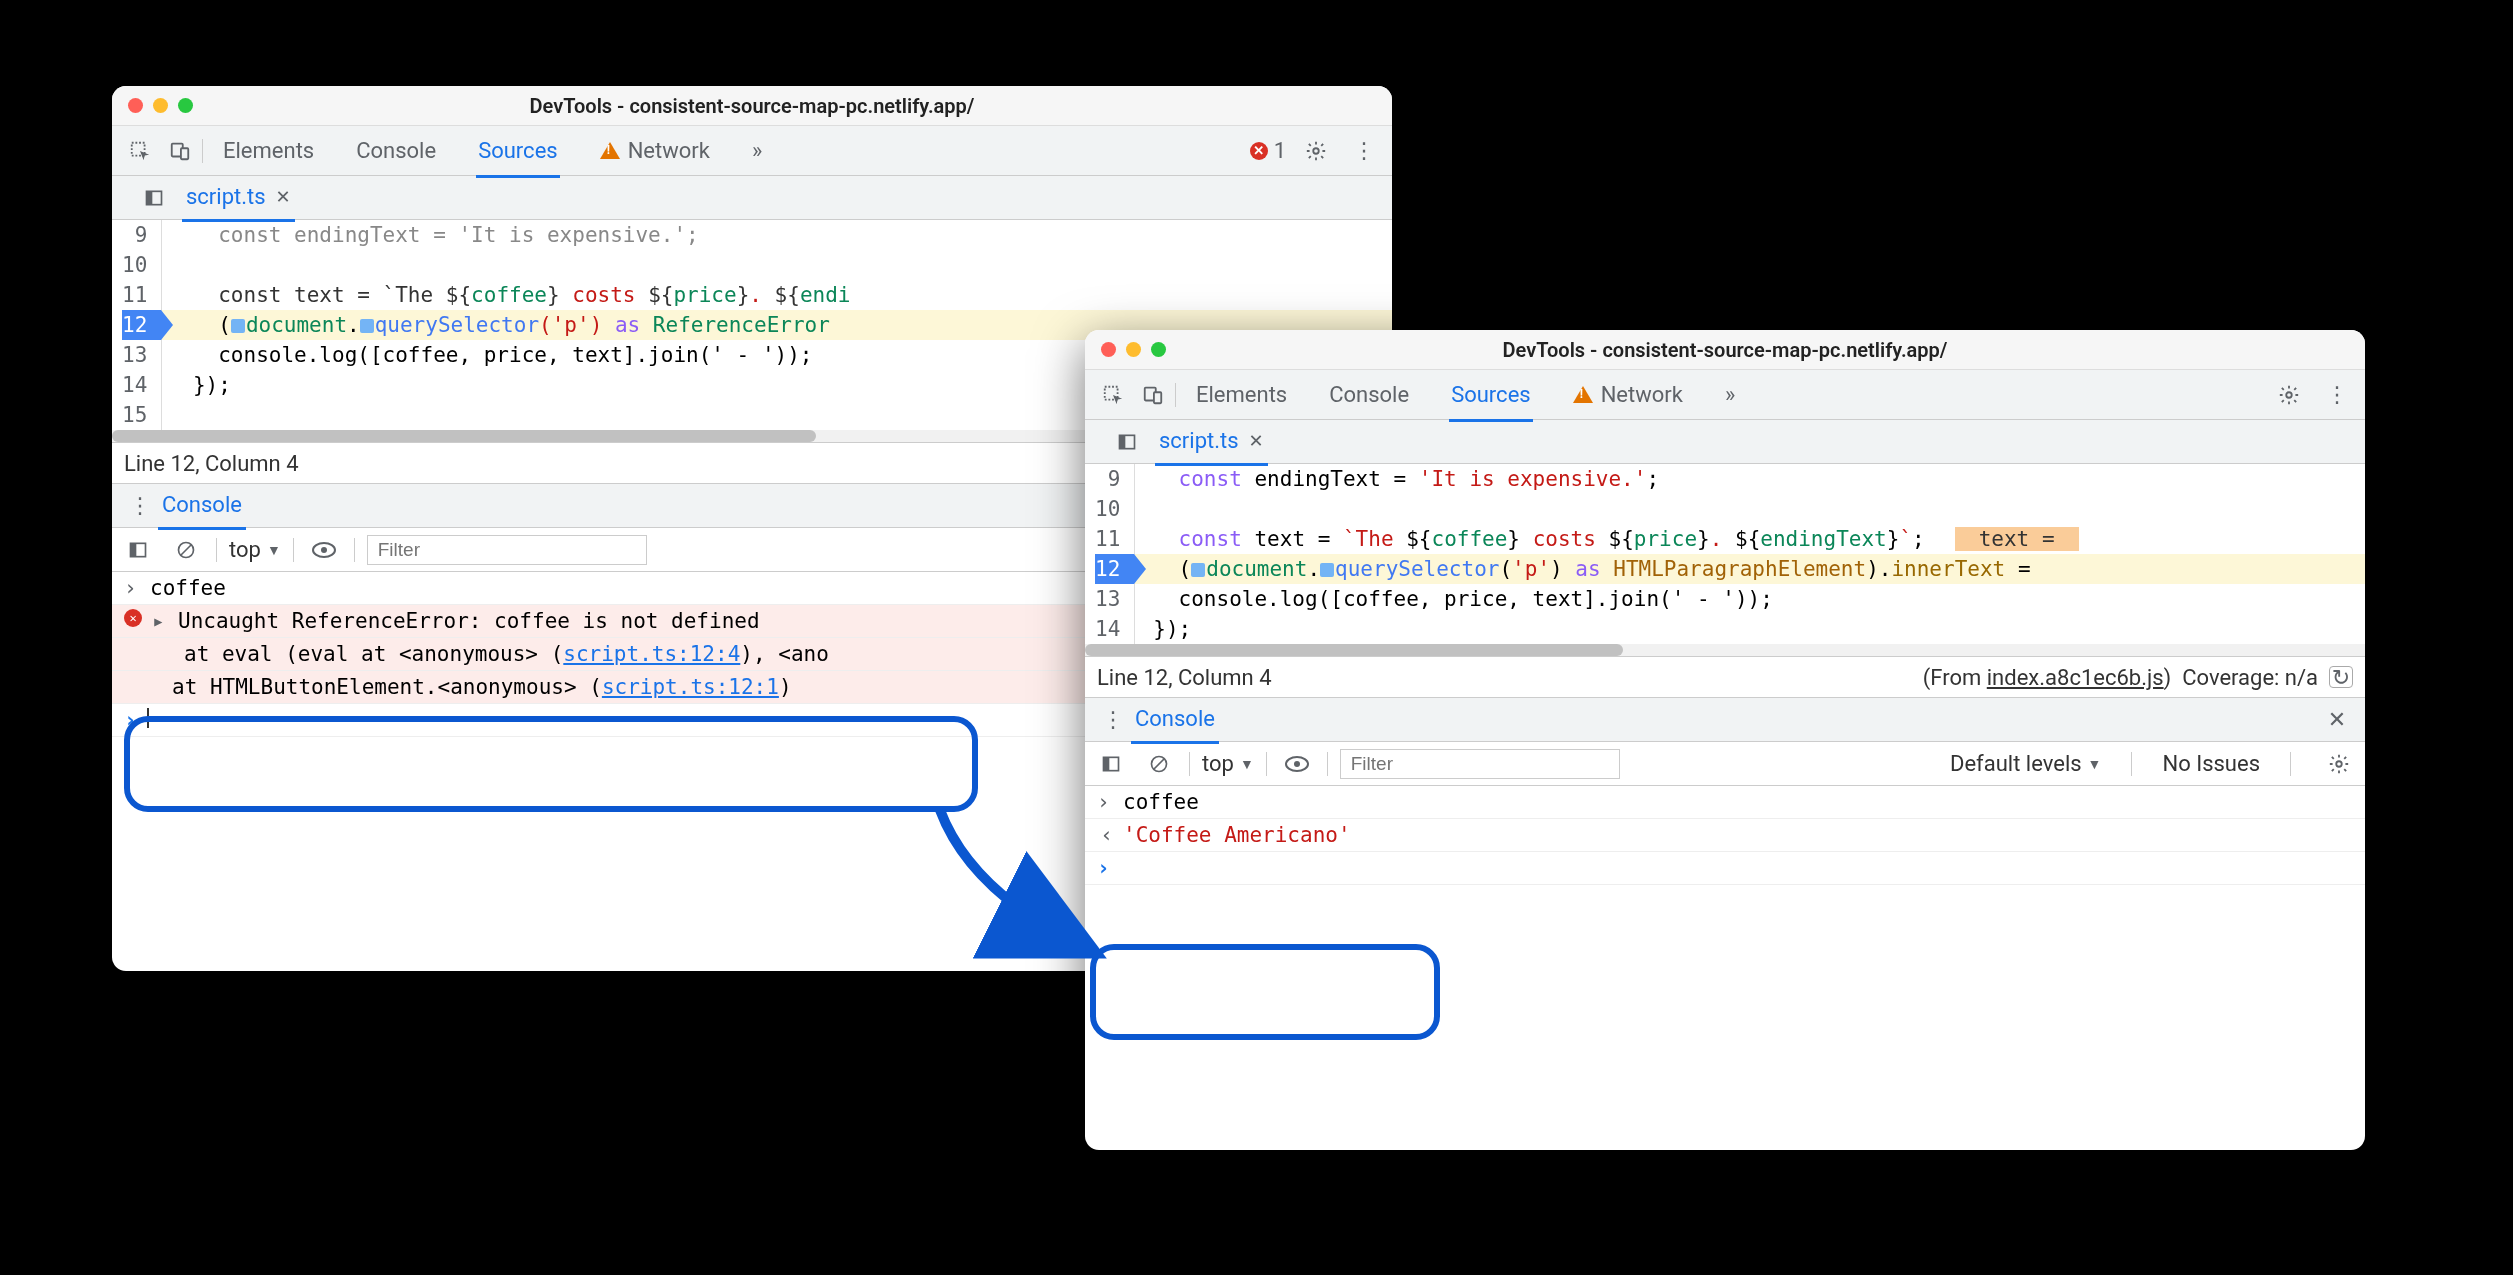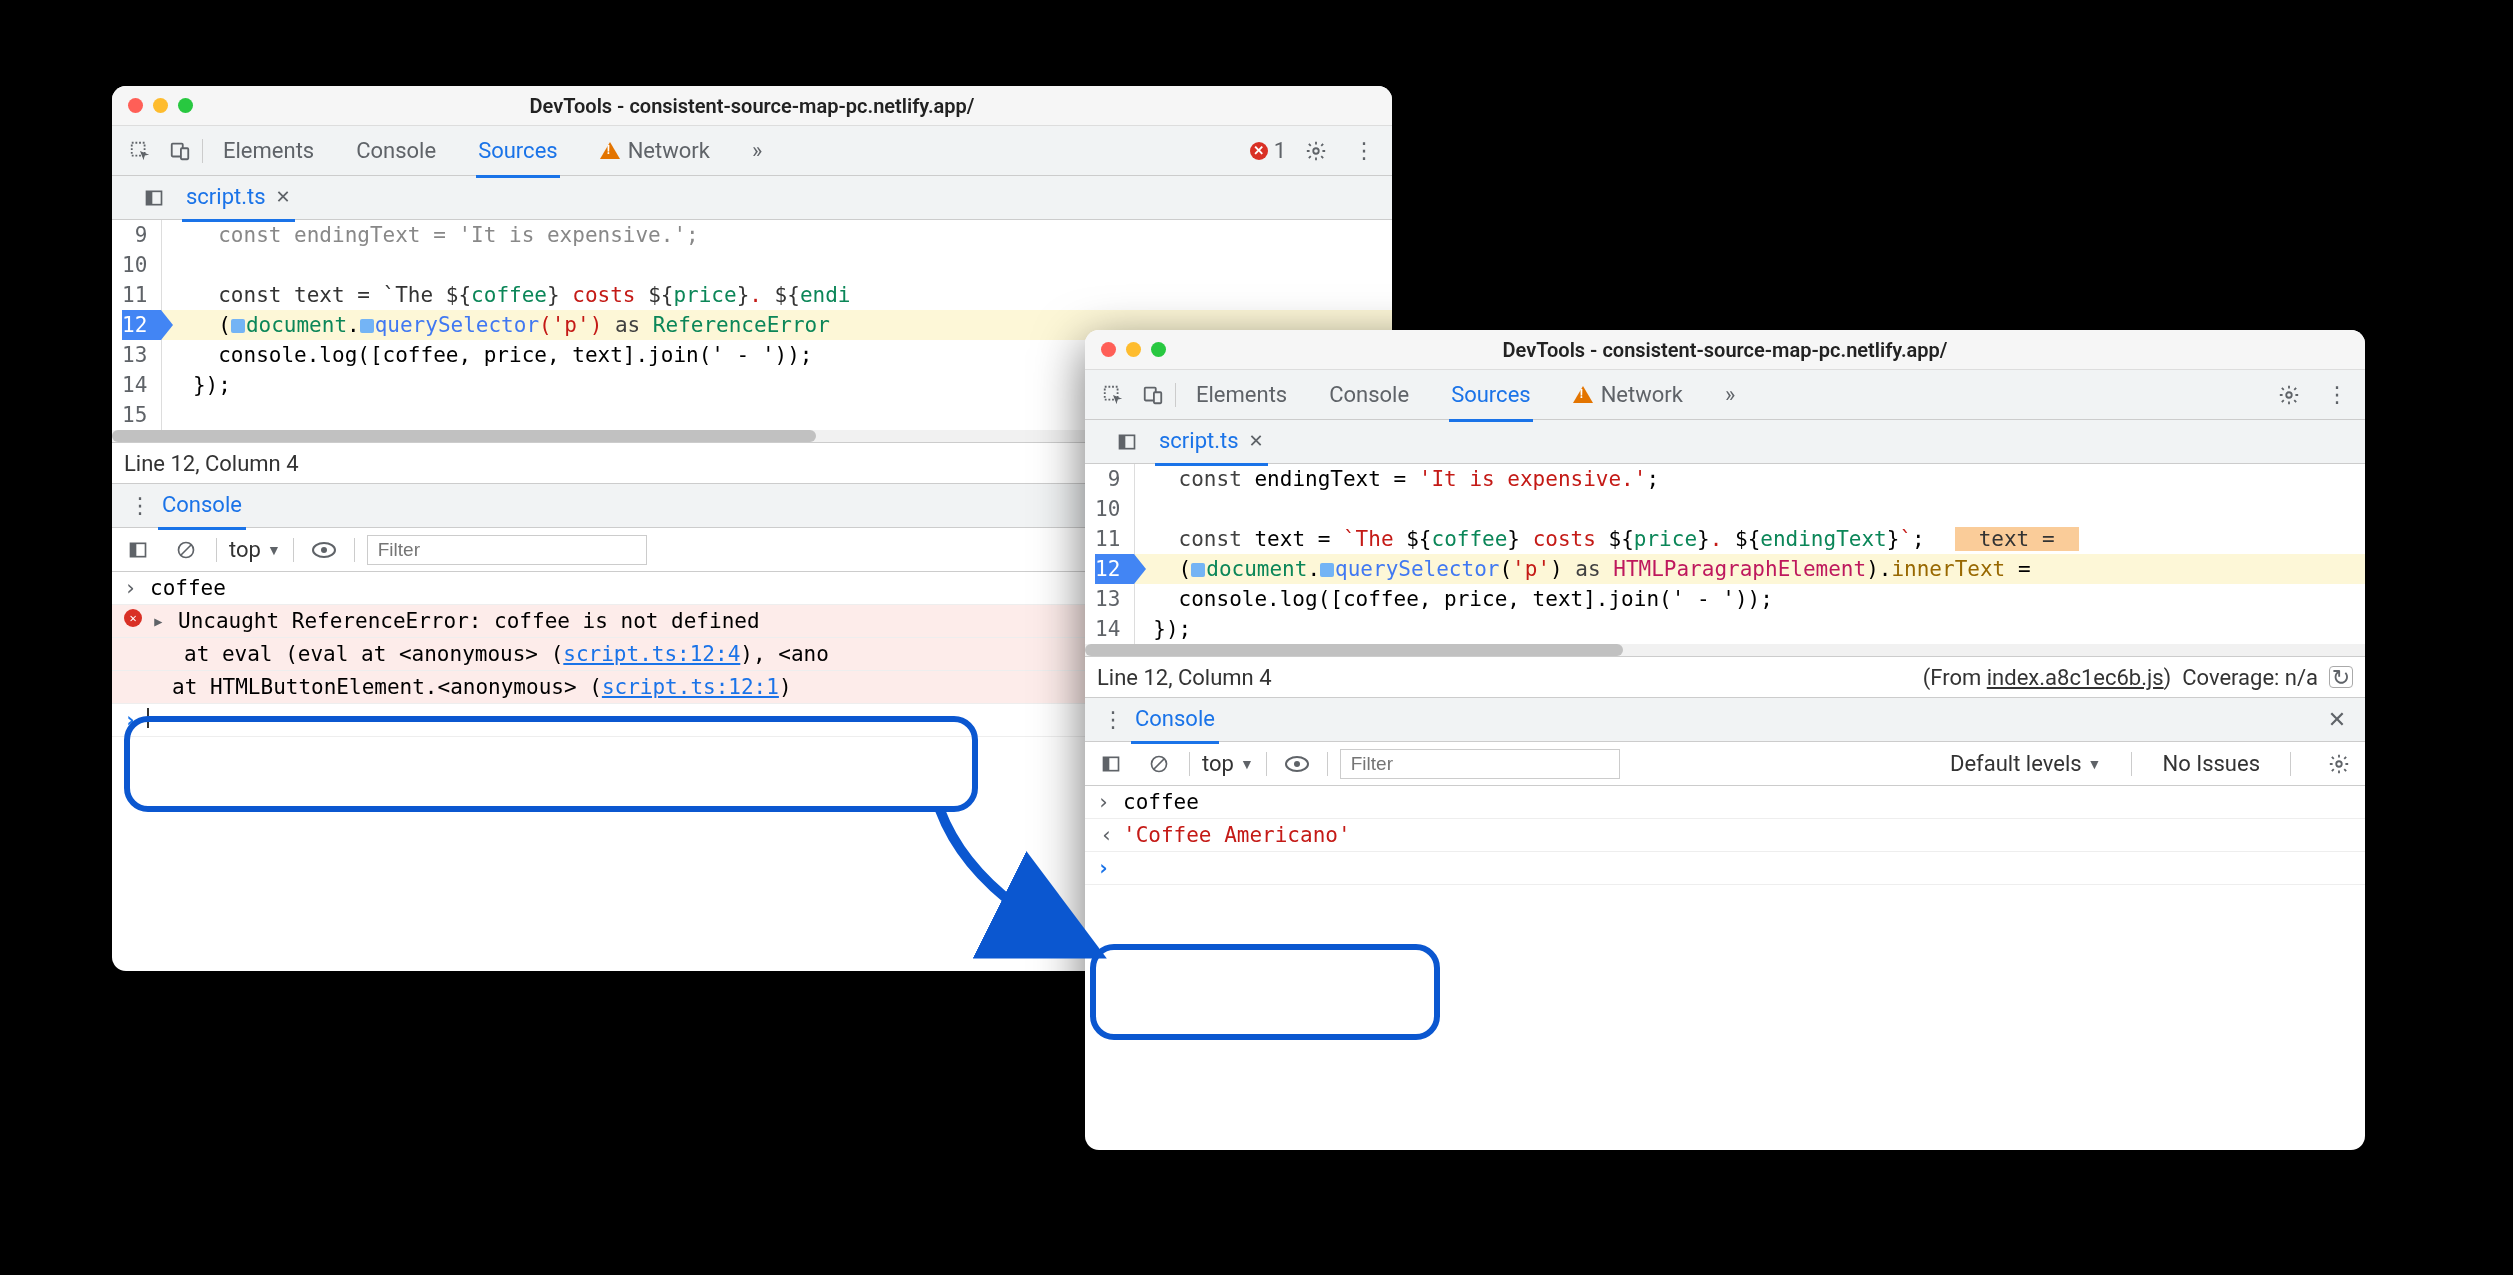--- a/index.html
+++ b/index.html
@@ -68,21 +68,21 @@
 
   .code { display:flex; background:#fff; font-family:Menlo,Consolas,monospace; font-size:21px; line-height:30px; }
   .gutter { background:#fff; border-right:1px solid #ddd; padding:0 14px 0 10px; text-align:right; color:#5f6368; user-select:none;}
   .gln { height:30px; }
   .gln.exec { background:#4285f4; color:#fff; position:relative; margin-right:-14px; padding-right:14px;}
   .gln.exec::after { content:""; position:absolute; right:-12px; top:0; border-top:15px solid transparent; border-bottom:15px solid transparent; border-left:12px solid #4285f4;}
   .codearea { flex:1; overflow:hidden; }
   .cln { height:30px; white-space:pre; padding-left:18px; }
   .cln.hl { background:#fdf7d7; }
   .valtag { background:#facc99; color:#333; padding:0 24px; margin-left:30px;}
-  .kw { color:#404040; } .str { color:#c41a16; } .id { color:#0b8658; } .fn{color:#4078f2;}
+  .kw { color:#8b5cf6; } .str { color:#c41a16; } .id { color:#0b8658; } .fn{color:#4078f2;}
   .attr{color:#986801;}
   .pill { display:inline-block; width:14px; height:14px; background:#74b4f5; border-radius:2px; margin-right:1px; vertical-align:-1px;}
 
   .hscroll { height:12px; background:#f1f1f1; position:relative;}
   .hthumb { position:absolute; left:0; height:100%; background:#c1c1c1; border-radius:6px;}
 
   .status { display:flex; align-items:center; height:42px; padding:0 12px; border-top:1px solid #ccc; border-bottom:1px solid #ccc; color:#333; background:#fff;}
   .status .from { margin-left:auto; color:#333;}
   .status .from a { color:#333; text-decoration:underline;}
 
@@ -334,21 +334,21 @@
       <div class="gln">10</div>
       <div class="gln">11</div>
       <div class="gln exec">12</div>
       <div class="gln">13</div>
       <div class="gln">14</div>
     </div>
     <div class="codearea">
       <div class="cln"><span class="kw">  const </span><span>endingText</span><span> = </span><span class="str">'It is expensive.'</span><span>;</span></div>
       <div class="cln"></div>
       <div class="cln"><span class="kw">  const </span><span>text</span><span> = </span><span class="str">`The </span><span>${</span><span class="id">coffee</span><span>}</span><span class="str"> costs </span><span>${</span><span class="id">price</span><span>}</span><span class="str">. </span><span>${</span><span class="id">endingText</span><span>}</span><span class="str">`</span><span>;</span><span class="valtag">text =</span></div>
-      <div class="cln hl">  <span>(</span><span class="pill"></span><span class="id">document</span><span>.</span><span class="pill"></span><span class="fn">querySelector</span><span>(</span><span class="str">'p'</span><span>)</span><span class="kw"> as </span><span class="id" style="color:#be185d">HTMLParagraphElement</span><span>).</span><span class="attr">innerText</span><span> =</span></div>
+      <div class="cln hl">  <span>(</span><span class="pill"></span><span class="id">document</span><span>.</span><span class="pill"></span><span class="fn">querySelector</span><span>(</span><span class="str">'p'</span><span>)</span><span class="kw"> as </span><span class="id" style="color:#a16207">HTMLParagraphElement</span><span>).</span><span class="attr">innerText</span><span> =</span></div>
       <div class="cln">  console.log([coffee, price, text].join(' - '));</div>
       <div class="cln">});</div>
     </div>
   </div>
 
   <div class="hscroll">
       <div class="hthumb" style="width:42%"></div>
     </div>
 
   <div class="status">

